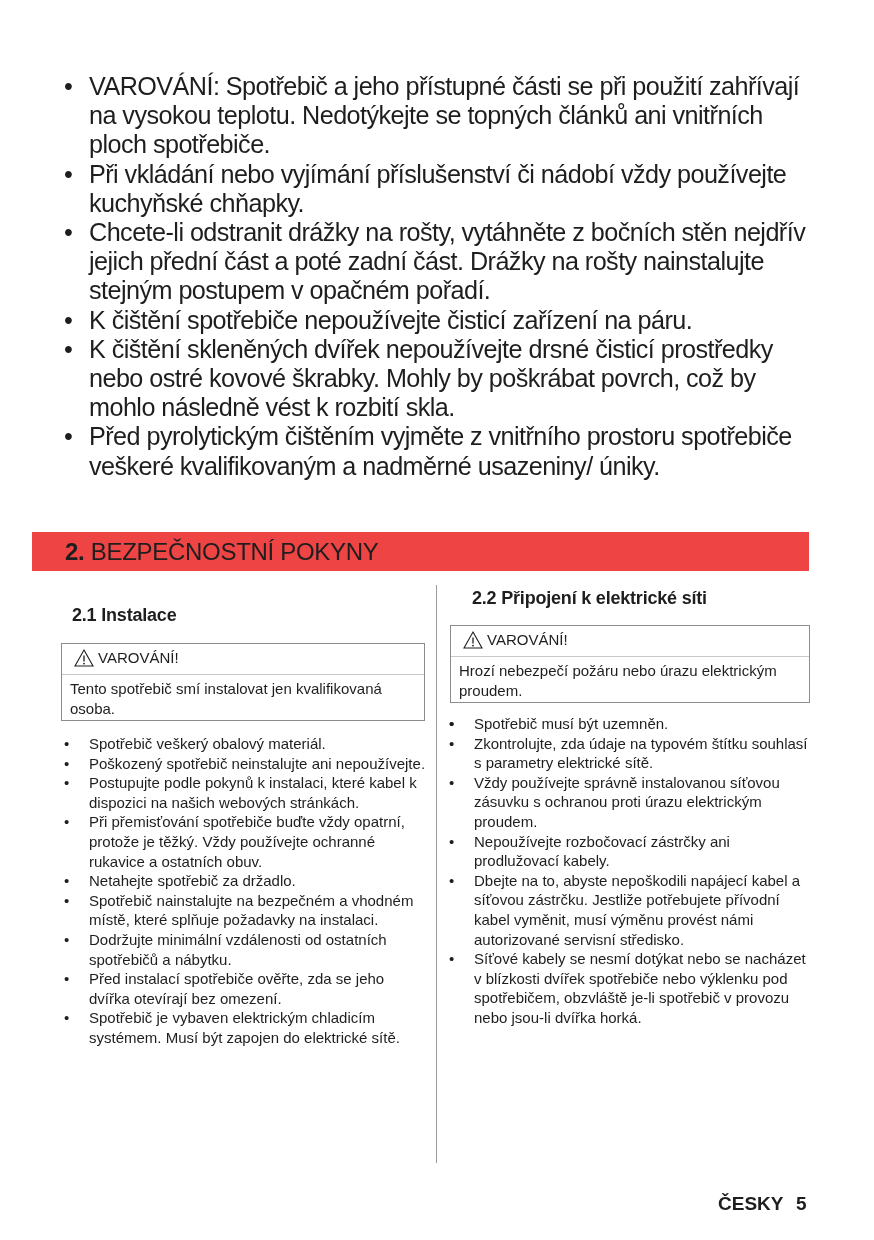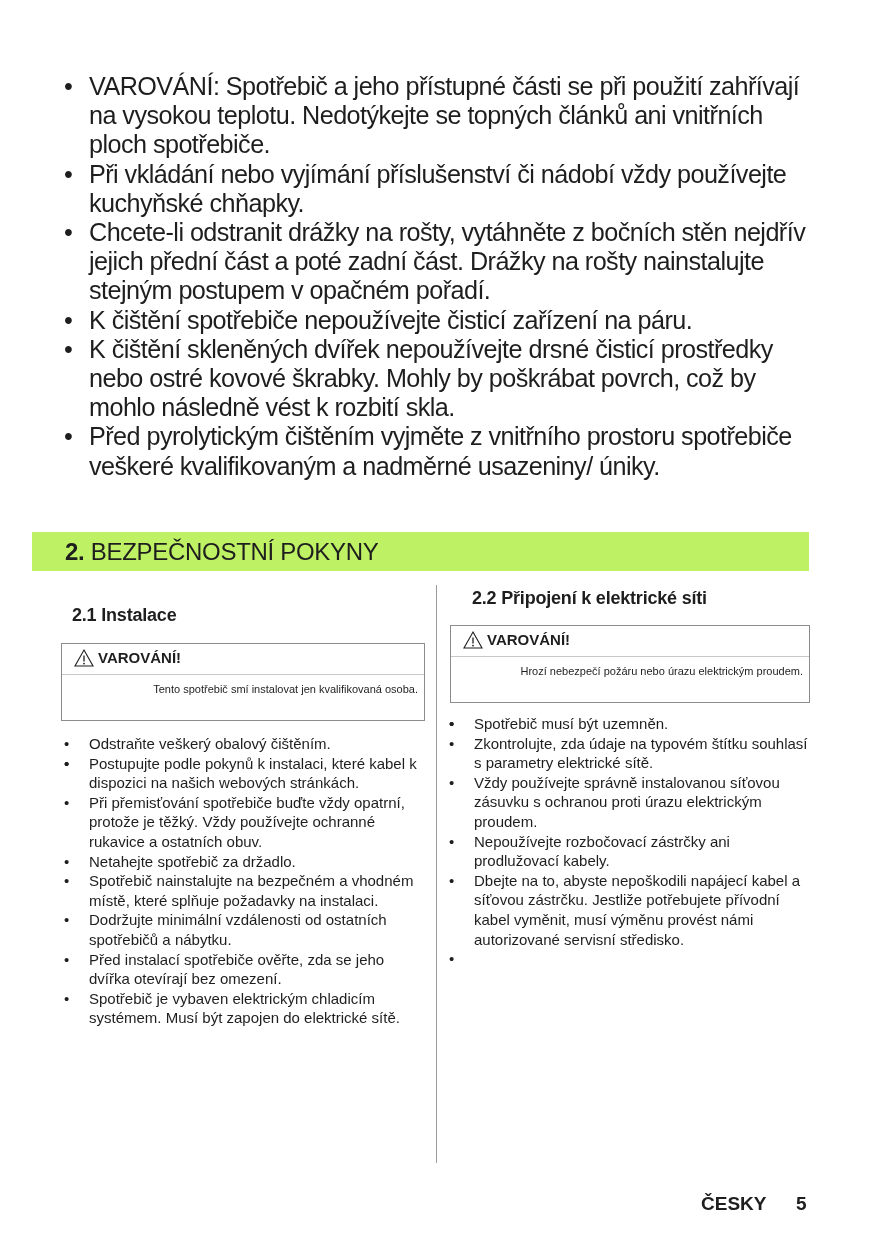--- a/index.html
+++ b/index.html
@@ -1,32 +1,32 @@
 <!DOCTYPE html>
 <html><head>
 <meta charset="utf-8">
 <style>
   html, body { margin: 0; padding: 0; background: #ffffff; }
   body { width: 874px; height: 1240px; position: relative; overflow: hidden; color: #1e1e1e; font-family: "Liberation Sans", sans-serif; }
   .top-list { position: absolute; left: 64px; top: 72px; width: 760px; margin: 0; padding: 0; list-style: none; }
   .top-list li { position: relative; padding-left: 25px; font-size: 25.2px; line-height: 29.2px; letter-spacing: -0.55px; transform-origin: left; }
   .top-list li .bullet { position: absolute; left: 0; top: 0; }
-  .section-bar { position: absolute; left: 32px; top: 532px; width: 777px; height: 39px; background: #bef264; }
+  .section-bar { position: absolute; left: 32px; top: 532px; width: 777px; height: 39px; background: #ef4444; }
   .section-bar .title { position: absolute; left: 33px; top: 6px; font-size: 24px; letter-spacing: -0.3px; color: #1e1e1e; white-space: nowrap; }
   .section-bar .num { font-weight: bold; }
   .col { position: absolute; top: 585px; }
   .col-left { left: 64px; width: 362px; }
   .col-right { left: 449px; width: 362px; }
   .divider { position: absolute; left: 436px; top: 585px; width: 1px; height: 578px; background: #9a9a9a; }
   .subhead { position: absolute; font-size: 18px; font-weight: bold; letter-spacing: -0.2px; white-space: nowrap; }
   .warn-box { position: absolute; border: 1px solid #8c8c8c; box-sizing: border-box; }
   .warn-head { position: absolute; left: 0; right: 0; top: 0; height: 30px; border-bottom: 1px solid #c8c8c8; }
   .warn-head .ico { position: absolute; left: 12px; top: 4px; width: 20px; height: 20px; }
-  .warn-head .lbl { position: absolute; left: 36px; top: 5px; font-size: 15px; font-weight: bold; }
-  .warn-body { position: absolute; left: 8px; right: 6px; top: 35px; font-size: 11px; line-height: 20px; text-align: right; }
+  .warn-head .lbl { position: absolute; left: 36px; top: 5px; font-size: 15px; font-weight: normal; }
+  .warn-body { position: absolute; left: 8px; right: 6px; top: 35px; font-size: 15px; line-height: 20px; }
   .small-list { position: absolute; margin: 0; padding: 0; list-style: none; }
   .small-list li { position: relative; padding-left: 25px; font-size: 15px; line-height: 19.6px; }
   .small-list li .bullet { position: absolute; left: 0; top: 0; }
   .footer { position: absolute; top: 1193px; font-size: 19px; font-weight: bold; }
 </style>
 </head>
 <body>
 
 <ul class="top-list">
   <li><span class="bullet">•</span><span>VAROVÁNÍ: Spotřebič a jeho přístupné části se při použití zahřívají na vysokou teplotu. Nedotýkejte se topných článků ani vnitřních ploch spotřebiče.</span></li>
@@ -50,22 +50,22 @@
       <svg class="ico" viewBox="0 0 20 20">
         <path d="M10 2 L19 18 L1 18 Z" fill="none" stroke="#1e1e1e" stroke-width="1.1"></path>
         <line x1="10" y1="7.5" x2="10" y2="13.5" stroke="#1e1e1e" stroke-width="1.3"></line>
         <circle cx="10" cy="15.6" r="0.9" fill="#1e1e1e"></circle>
       </svg>
       <span class="lbl">VAROVÁNÍ!</span>
     </div>
     <div class="warn-body">Tento spotřebič smí instalovat jen kvalifikovaná osoba.</div>
   </div>
   <ul class="small-list" style="left:0; top:149px; width:362px;">
-    <li><span class="bullet">•</span><span>Odstraňte veškerý obalový čištěním.</span></li>
-    <li><span class="bullet">•</span></li>
+    <li><span class="bullet">•</span><span>Spotřebič veškerý obalový materiál.</span></li>
+    <li><span class="bullet">•</span><span>Poškozený spotřebič neinstalujte ani nepoužívejte.</span></li>
     <li><span class="bullet">•</span><span>Postupujte podle pokynů k instalaci, které kabel k dispozici na našich webových stránkách.</span></li>
     <li><span class="bullet">•</span><span>Při přemisťování spotřebiče buďte vždy opatrní, protože je těžký. Vždy používejte ochranné rukavice a ostatních obuv.</span></li>
     <li><span class="bullet">•</span><span>Netahejte spotřebič za držadlo.</span></li>
     <li><span class="bullet">•</span><span>Spotřebič nainstalujte na bezpečném a vhodném místě, které splňuje požadavky na instalaci.</span></li>
     <li><span class="bullet">•</span><span>Dodržujte minimální vzdálenosti od ostatních spotřebičů a nábytku.</span></li>
     <li><span class="bullet">•</span><span>Před instalací spotřebiče ověřte, zda se jeho dvířka otevírají bez omezení.</span></li>
     <li><span class="bullet">•</span><span>Spotřebič je vybaven elektrickým chladicím systémem. Musí být zapojen do elektrické sítě.</span></li>
   </ul>
 </div>
 
@@ -82,18 +82,18 @@
     </div>
     <div class="warn-body">Hrozí nebezpečí požáru nebo úrazu elektrickým proudem.</div>
   </div>
   <ul class="small-list" style="left:0; top:129px; width:362px;">
     <li><span class="bullet">•</span></li>
     <li><span class="bullet">•</span><span>Spotřebič musí být uzemněn.</span></li>
     <li><span class="bullet">•</span><span>Zkontrolujte, zda údaje na typovém štítku souhlasí s parametry elektrické sítě.</span></li>
     <li><span class="bullet">•</span><span>Vždy používejte správně instalovanou síťovou zásuvku s ochranou proti úrazu elektrickým proudem.</span></li>
     <li><span class="bullet">•</span><span>Nepoužívejte rozbočovací zástrčky ani prodlužovací kabely.</span></li>
     <li><span class="bullet">•</span><span>Dbejte na to, abyste nepoškodili napájecí kabel a síťovou zástrčku. Jestliže potřebujete přívodní kabel vyměnit, musí výměnu provést námi autorizované servisní středisko.</span></li>
-    <li><span class="bullet">•</span></li>
+    <li><span class="bullet">•</span><span>Síťové kabely se nesmí dotýkat nebo se nacházet v blízkosti dvířek spotřebiče nebo výklenku pod spotřebičem, obzvláště je-li spotřebič v provozu nebo jsou-li dvířka horká.</span></li>
   </ul>
 </div>
 
-<div class="footer" style="left:701px;">ČESKY</div>
+<div class="footer" style="left:718px;">ČESKY</div>
 <div class="footer" style="left:796px;">5</div>
 
 </body></html>

